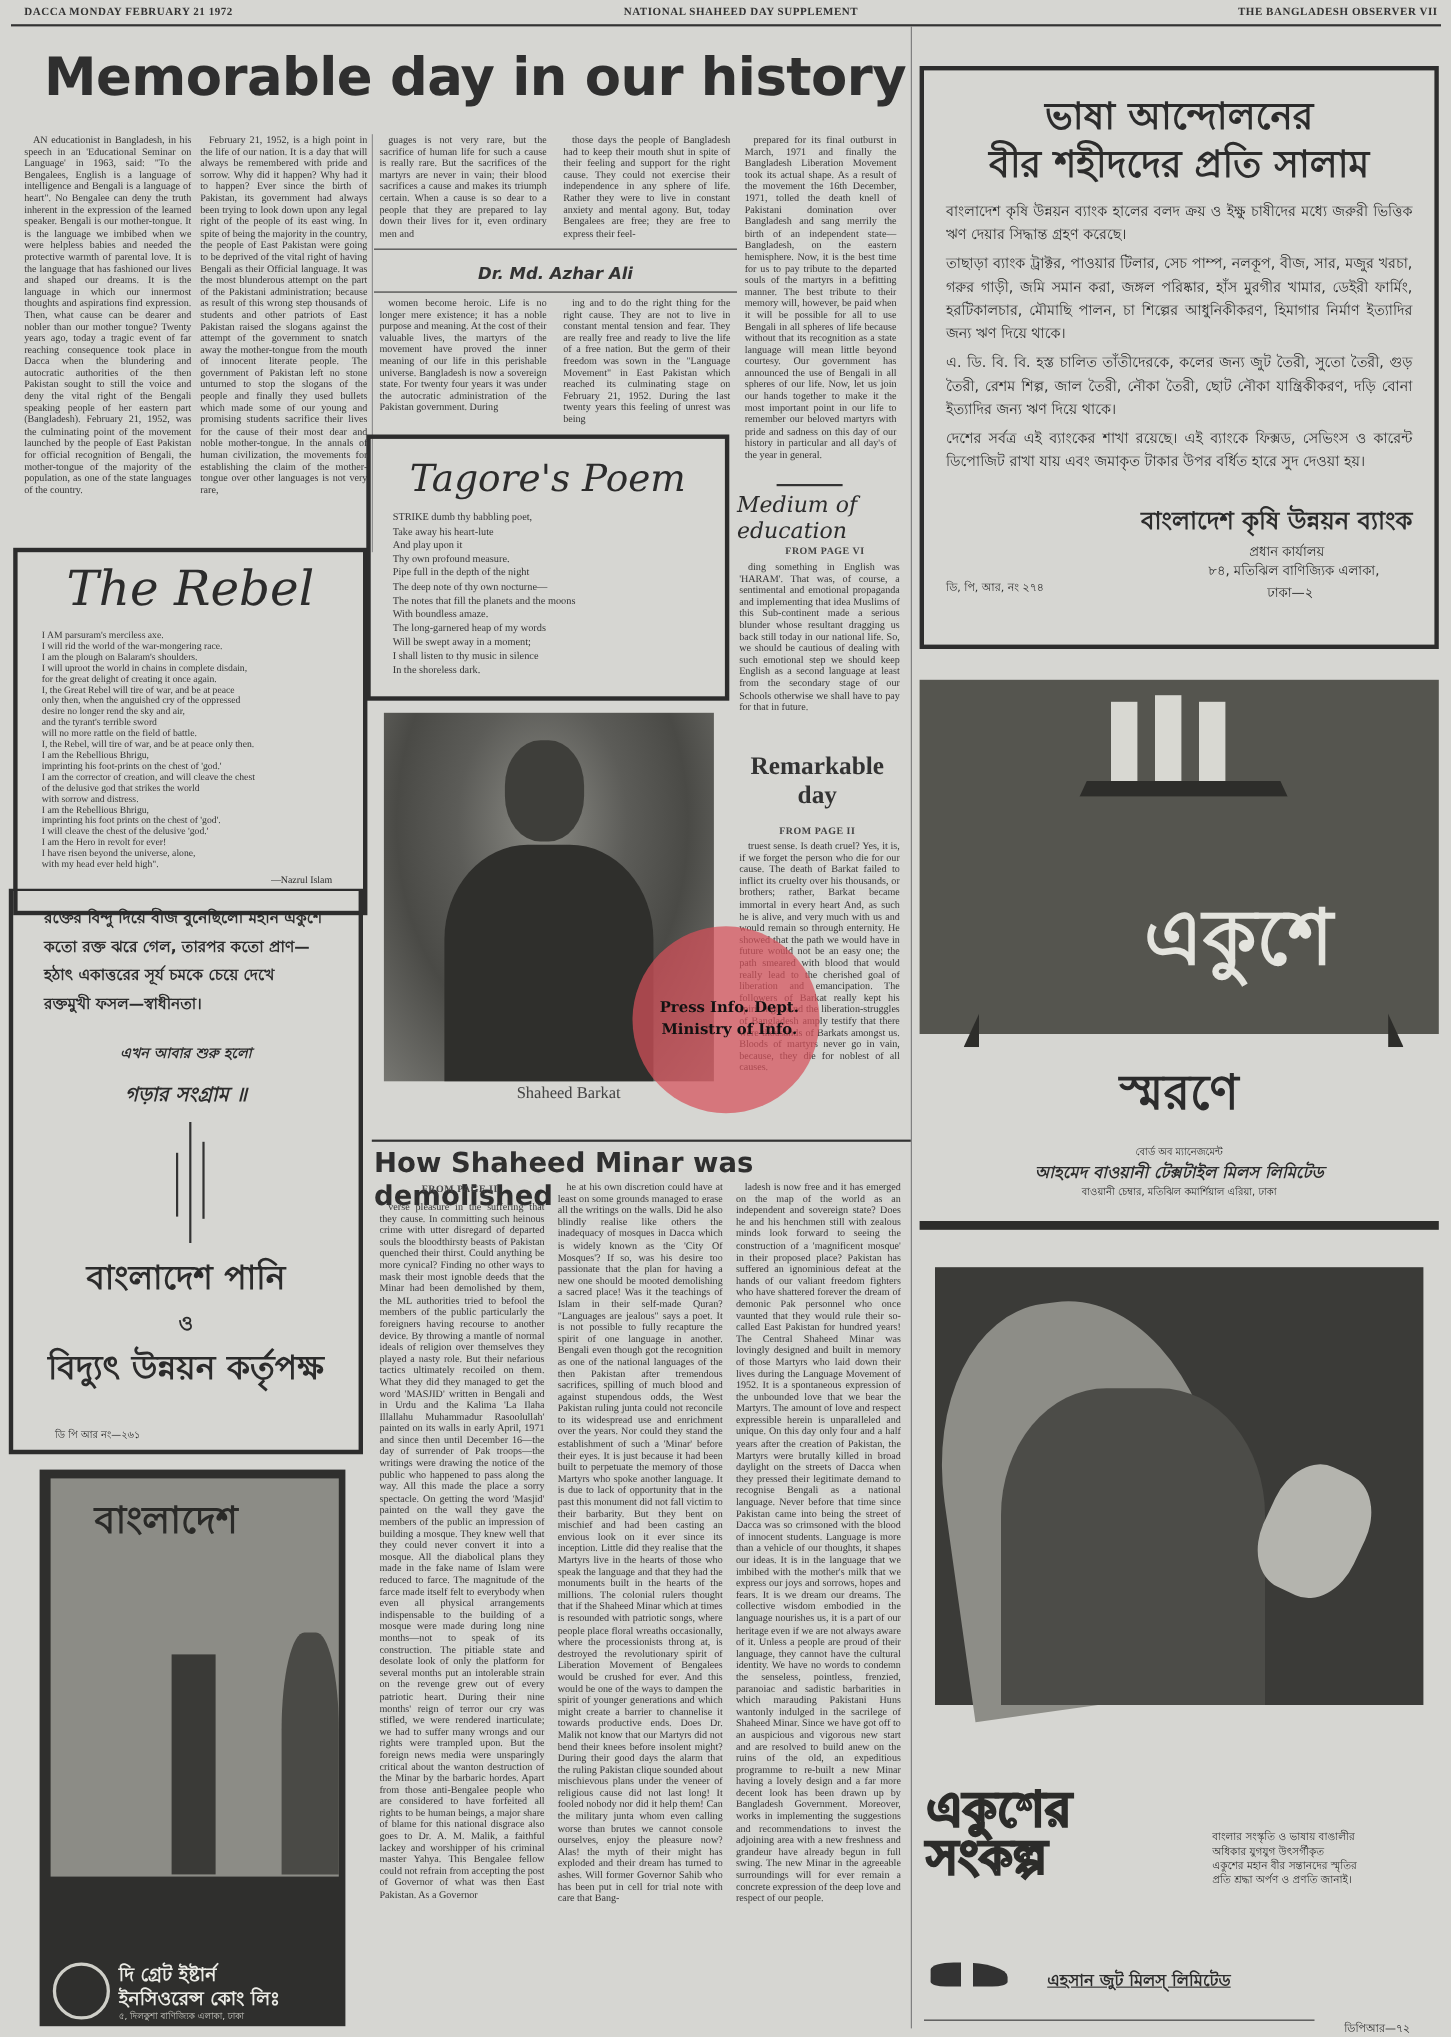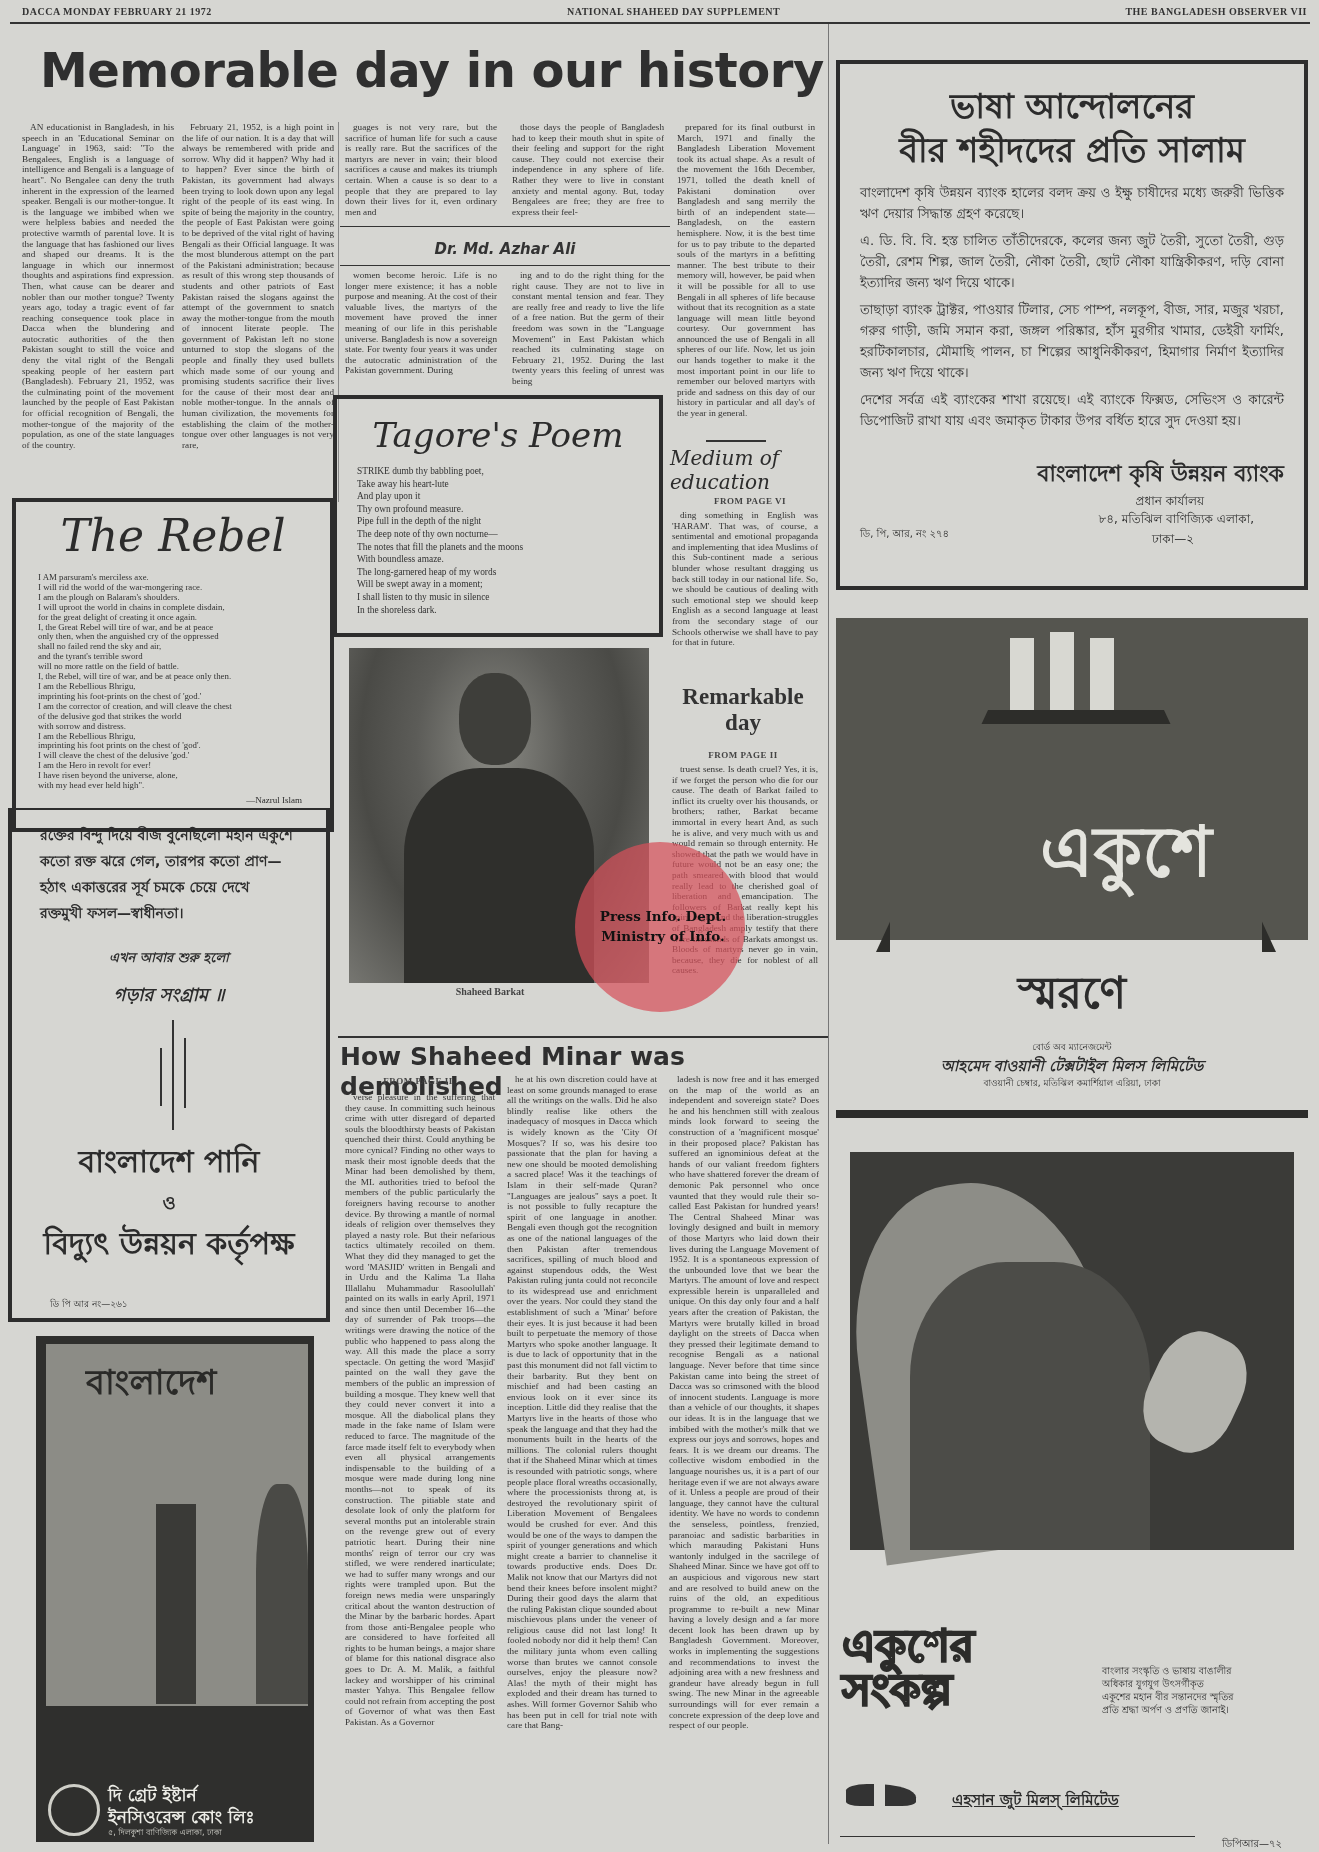--- a/index.html
+++ b/index.html
@@ -62,21 +62,21 @@
 <div class="abs boxed" style="left:12px;top:498px;width:322px;height:334px;">
   <div class="script" style="text-align:center;font-size:44px;margin-top:8px;">The Rebel</div>
   <div class="poem" id="rebel-lines" style="margin:12px 0 0 22px;font-size:8.8px;line-height:9.9px;">
       <div>I AM parsuram's merciless axe.</div>
       <div>I will rid the world of the war-mongering race.</div>
       <div>I am the plough on Balaram's shoulders.</div>
       <div>I will uproot the world in chains in complete disdain,</div>
       <div>for the great delight of creating it once again.</div>
       <div>I, the Great Rebel will tire of war, and be at peace</div>
       <div>only then, when the anguished cry of the oppressed</div>
-      <div>shall no failed rend the sky and air,</div>
+      <div>desire no longer rend the sky and air,</div>
       <div>and the tyrant's terrible sword</div>
       <div>will no more rattle on the field of battle.</div>
       <div>I, the Rebel, will tire of war, and be at peace only then.</div>
       <div>I am the Rebellious Bhrigu,</div>
       <div>imprinting his foot-prints on the chest of 'god.'</div>
       <div>I am the corrector of creation, and will cleave the chest</div>
       <div>of the delusive god that strikes the world</div>
       <div>with sorrow and distress.</div>
       <div>I am the Rebellious Bhrigu,</div>
       <div>imprinting his foot prints on the chest of 'god'.</div>
@@ -109,21 +109,21 @@
 <div class="abs script" style="left:670px;top:446px;width:150px;font-size:20px;line-height:24px;">Medium of education</div>
 <div class="abs kicker" style="left:680px;top:496px;width:140px;">FROM PAGE VI</div>
 <div class="col body" style="left:672px;top:510px;width:146px;height:155px;">
     <p>ding something in English was 'HARAM'. That was, of course, a sentimental and emotional propaganda and implementing that idea Muslims of this Sub-continent made a serious blunder whose resultant dragging us back still today in our national life. So, we should be cautious of dealing with such emotional step we should keep English as a second language at least from the secondary stage of our Schools otherwise we shall have to pay for that in future.</p>
   </div>
 
 <div class="abs photo" style="left:349px;top:648px;width:300px;height:335px;background:radial-gradient(ellipse at 48% 30%,#8a8a84 0%,#5c5c58 35%,#4a4a46 60%,#7b7b76 100%);">
   <div style="position:absolute;left:110px;top:25px;width:72px;height:92px;border-radius:45%;background:#3e3e3a;"></div>
   <div style="position:absolute;left:55px;top:120px;width:190px;height:215px;border-radius:40% 40% 0 0;background:#2f2f2c;"></div>
 </div>
-<div class="abs" style="left:340px;top:986px;width:300px;text-align:center;font-size:10px;font-weight:bold;color:#444;">Shaheed Barkat</div>
+<div class="abs" style="left:367px;top:986px;width:300px;text-align:center;font-size:15px;font-weight:normal;color:#444;">Shaheed Barkat</div>
 
 <div class="abs" style="left:668px;top:684px;width:150px;text-align:center;font-family:'Liberation Serif',serif;font-weight:bold;font-size:23px;line-height:26px;color:#333;">Remarkable day</div>
 <div class="abs kicker" style="left:668px;top:750px;width:150px;">FROM PAGE II</div>
 <div class="col body" style="left:672px;top:764px;width:146px;height:270px;">
     <p>truest sense. Is death cruel? Yes, it is, if we forget the person who die for our cause. The death of Barkat failed to inflict its cruelty over his thousands, or brothers; rather, Barkat became immortal in every heart And, as such he is alive, and very much with us and would remain so through enternity. He showed that the path we would have in future would not be an easy one; the path smeared with blood that would really lead to the cherished goal of liberation and emancipation. The followers of Barkat really kept his spirit high. And the liberation-struggles of Bangladesh amply testify that there were thousands of Barkats amongst us. Bloods of martyrs never go in vain, because, they die for noblest of all causes.</p>
   </div>
 
 <div class="abs stamp" style="left:575px;top:842px;width:170px;height:170px;"></div>
 <div class="abs" style="left:578px;top:906px;width:170px;text-align:center;font-family:'DejaVu Serif',serif;font-weight:bold;font-size:13.5px;line-height:20px;color:#111;">
   <div>Press Info. Dept.</div>
@@ -141,22 +141,22 @@
   </div>
 <div class="col body" style="left:669px;top:1074px;width:150px;height:770px;">
     <p>ladesh is now free and it has emerged on the map of the world as an independent and sovereign state? Does he and his henchmen still with zealous minds look forward to seeing the construction of a 'magnificent mosque' in their proposed place? Pakistan has suffered an ignominious defeat at the hands of our valiant freedom fighters who have shattered forever the dream of demonic Pak personnel who once vaunted that they would rule their so-called East Pakistan for hundred years! The Central Shaheed Minar was lovingly designed and built in memory of those Martyrs who laid down their lives during the Language Movement of 1952. It is a spontaneous expression of the unbounded love that we bear the Martyrs. The amount of love and respect expressible herein is unparalleled and unique. On this day only four and a half years after the creation of Pakistan, the Martyrs were brutally killed in broad daylight on the streets of Dacca when they pressed their legitimate demand to recognise Bengali as a national language. Never before that time since Pakistan came into being the street of Dacca was so crimsoned with the blood of innocent students. Language is more than a vehicle of our thoughts, it shapes our ideas. It is in the language that we imbibed with the mother's milk that we express our joys and sorrows, hopes and fears. It is we dream our dreams. The collective wisdom embodied in the language nourishes us, it is a part of our heritage even if we are not always aware of it. Unless a people are proud of their language, they cannot have the cultural identity. We have no words to condemn the senseless, pointless, frenzied, paranoiac and sadistic barbarities in which marauding Pakistani Huns wantonly indulged in the sacrilege of Shaheed Minar. Since we have got off to an auspicious and vigorous new start and are resolved to build anew on the ruins of the old, an expeditious programme to re-built a new Minar having a lovely design and a far more decent look has been drawn up by Bangladesh Government. Moreover, works in implementing the suggestions and recommendations to invest the adjoining area with a new freshness and grandeur have already begun in full swing. The new Minar in the agreeable surroundings will for ever remain a concrete expression of the deep love and respect of our people.</p>
   </div>
 
 <div class="abs boxed" style="left:836px;top:60px;width:472px;height:530px;">
   <div class="beng" style="text-align:center;font-size:34px;line-height:44px;margin-top:20px;font-weight:bold;">ভাষা আন্দোলনের</div>
   <div class="beng" style="text-align:center;font-size:34px;line-height:44px;font-weight:bold;">বীর শহীদদের প্রতি সালাম</div>
   <div class="beng" style="margin:10px 20px 0 20px;font-size:13px;line-height:21px;text-align:justify;">
     <div style="margin-bottom:6px;">বাংলাদেশ কৃষি উন্নয়ন ব্যাংক হালের বলদ ক্রয় ও ইক্ষু চাষীদের মধ্যে জরুরী ভিত্তিক ঋণ দেয়ার সিদ্ধান্ত গ্রহণ করেছে।</div>
+    <div style="margin-bottom:6px;">তাছাড়া ব্যাংক ট্রাক্টর, পাওয়ার টিলার, সেচ পাম্প, নলকূপ, বীজ, সার, মজুর খরচা, গরুর গাড়ী, জমি সমান করা, জঙ্গল পরিষ্কার, হাঁস মুরগীর খামার, ডেইরী ফার্মিং, হরটিকালচার, মৌমাছি পালন, চা শিল্পের আধুনিকীকরণ, হিমাগার নির্মাণ ইত্যাদির জন্য ঋণ দিয়ে থাকে।</div>
     <div style="margin-bottom:6px;">এ. ডি. বি. বি. হস্ত চালিত তাঁতীদেরকে, কলের জন্য জুট তৈরী, সুতো তৈরী, গুড় তৈরী, রেশম শিল্প, জাল তৈরী, নৌকা তৈরী, ছোট নৌকা যান্ত্রিকীকরণ, দড়ি বোনা ইত্যাদির জন্য ঋণ দিয়ে থাকে।</div>
-    <div style="margin-bottom:6px;">তাছাড়া ব্যাংক ট্রাক্টর, পাওয়ার টিলার, সেচ পাম্প, নলকূপ, বীজ, সার, মজুর খরচা, গরুর গাড়ী, জমি সমান করা, জঙ্গল পরিষ্কার, হাঁস মুরগীর খামার, ডেইরী ফার্মিং, হরটিকালচার, মৌমাছি পালন, চা শিল্পের আধুনিকীকরণ, হিমাগার নির্মাণ ইত্যাদির জন্য ঋণ দিয়ে থাকে।</div>
     <div>দেশের সর্বত্র এই ব্যাংকের শাখা রয়েছে। এই ব্যাংকে ফিক্সড, সেভিংস ও কারেন্ট ডিপোজিট রাখা যায় এবং জমাকৃত টাকার উপর বর্ধিত হারে সুদ দেওয়া হয়।</div>
   </div>
   <div class="beng" style="position:absolute;right:20px;top:392px;font-size:22px;font-weight:bold;">বাংলাদেশ কৃষি উন্নয়ন ব্যাংক</div>
   <div class="beng" style="position:absolute;right:100px;top:428px;font-size:12px;">প্রধান কার্যালয়</div>
   <div class="beng" style="position:absolute;right:50px;top:446px;font-size:12px;">৮৪, মতিঝিল বাণিজ্যিক এলাকা,</div>
   <div class="beng" style="position:absolute;right:110px;top:466px;font-size:12px;">ঢাকা—২</div>
   <div class="beng" style="position:absolute;left:20px;top:462px;font-size:10px;">ডি, পি, আর, নং ২৭৪</div>
 </div>
 
 <div class="abs" style="left:836px;top:618px;width:472px;height:322px;background:#55554f;">

